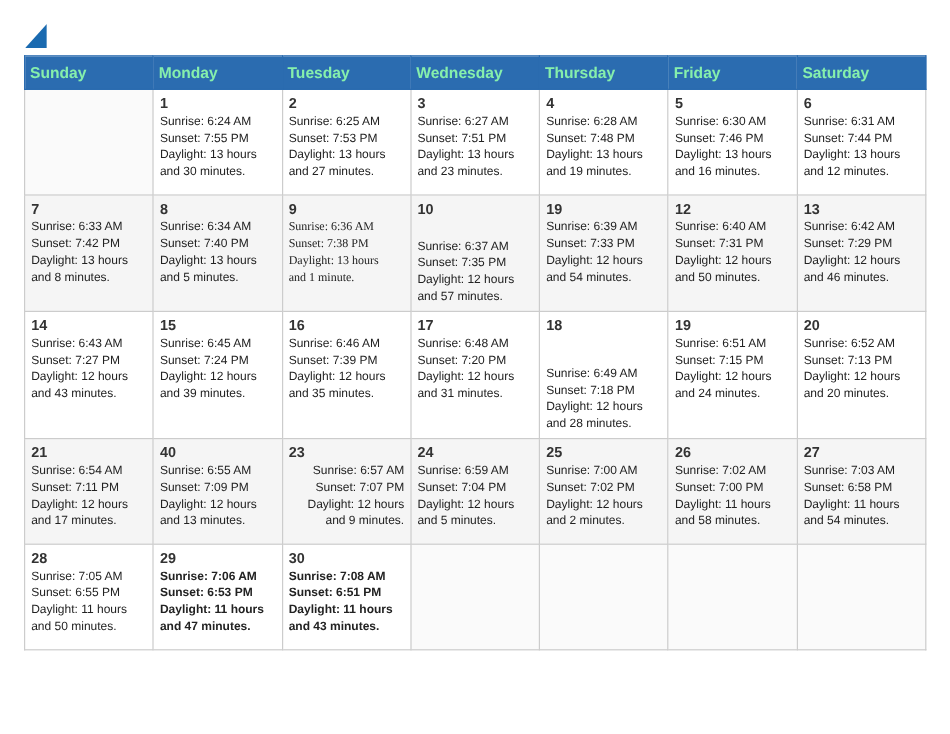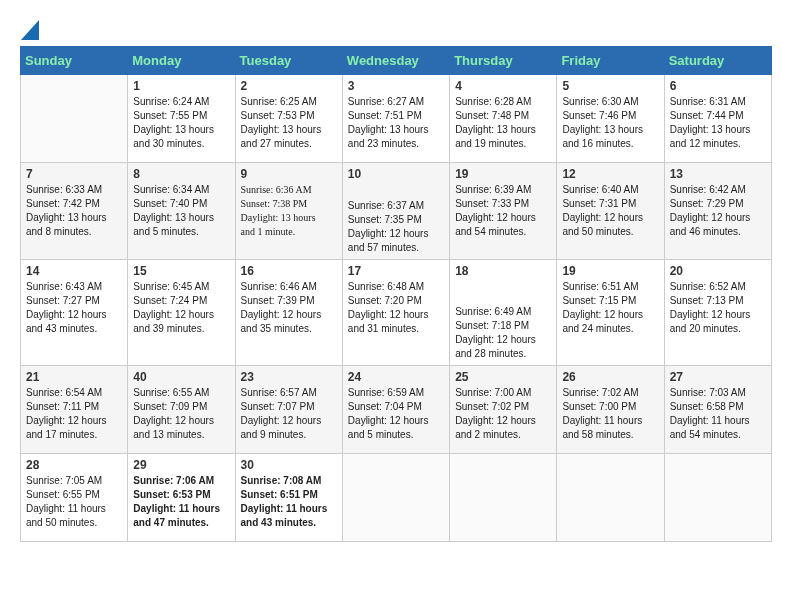--- a/index.html
+++ b/index.html
@@ -268,21 +268,21 @@
         </td>
         <td>
           <span class="day-num">40</span>
           <div class="day-info" style="white-space: pre-line;">Sunrise: 6:55 AM
 Sunset: 7:09 PM
 Daylight: 12 hours
 and 13 minutes.</div>
         </td>
         <td>
           <span class="day-num">23</span>
-          <div class="day-info" style="white-space: pre-line;">Sunrise: 6:57 AM
+          <div class="day-info" style="white-space: pre-line; text-align: right;">Sunrise: 6:57 AM
 Sunset: 7:07 PM
 Daylight: 12 hours
 and 9 minutes.</div>
         </td>
         <td>
           <span class="day-num">24</span>
           <div class="day-info" style="white-space: pre-line;">Sunrise: 6:59 AM
 Sunset: 7:04 PM
 Daylight: 12 hours
 and 5 minutes.</div>

